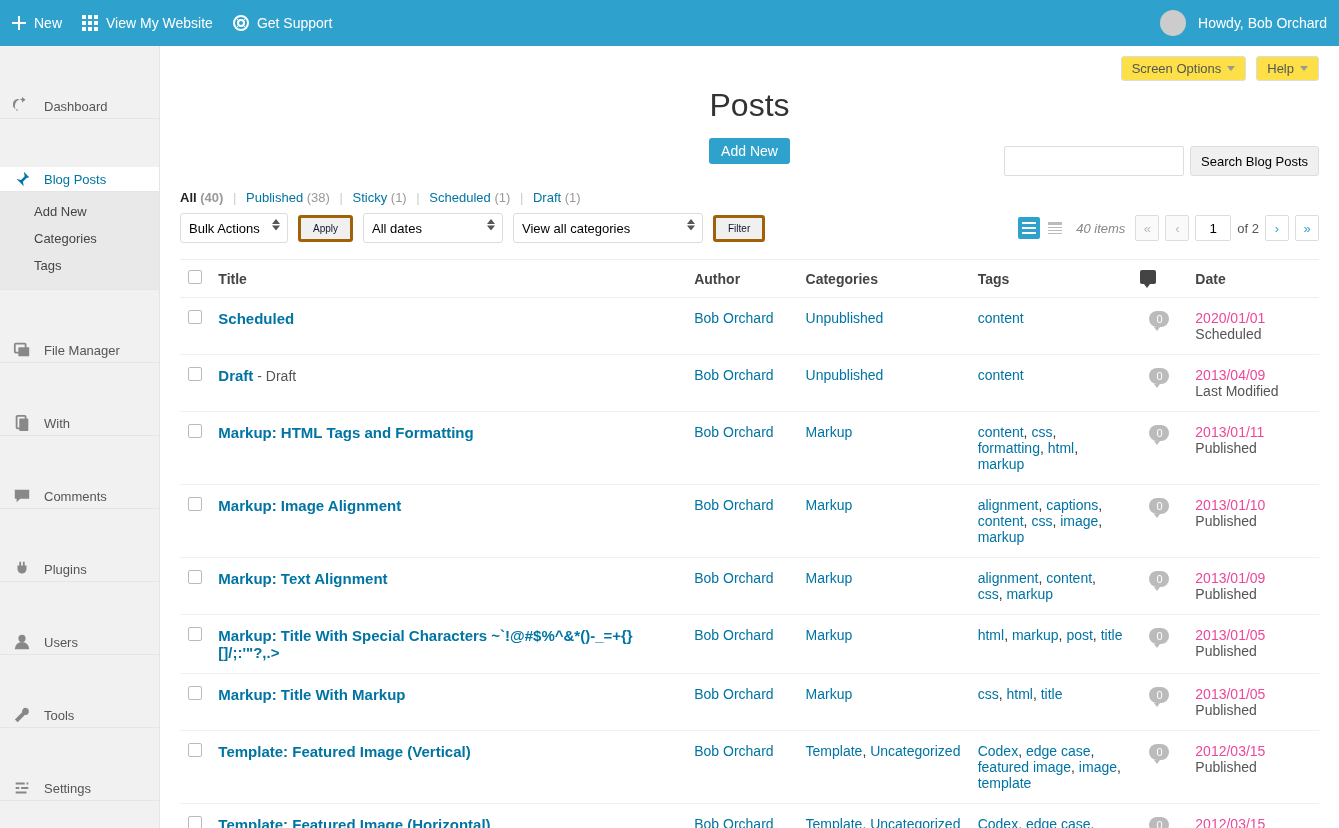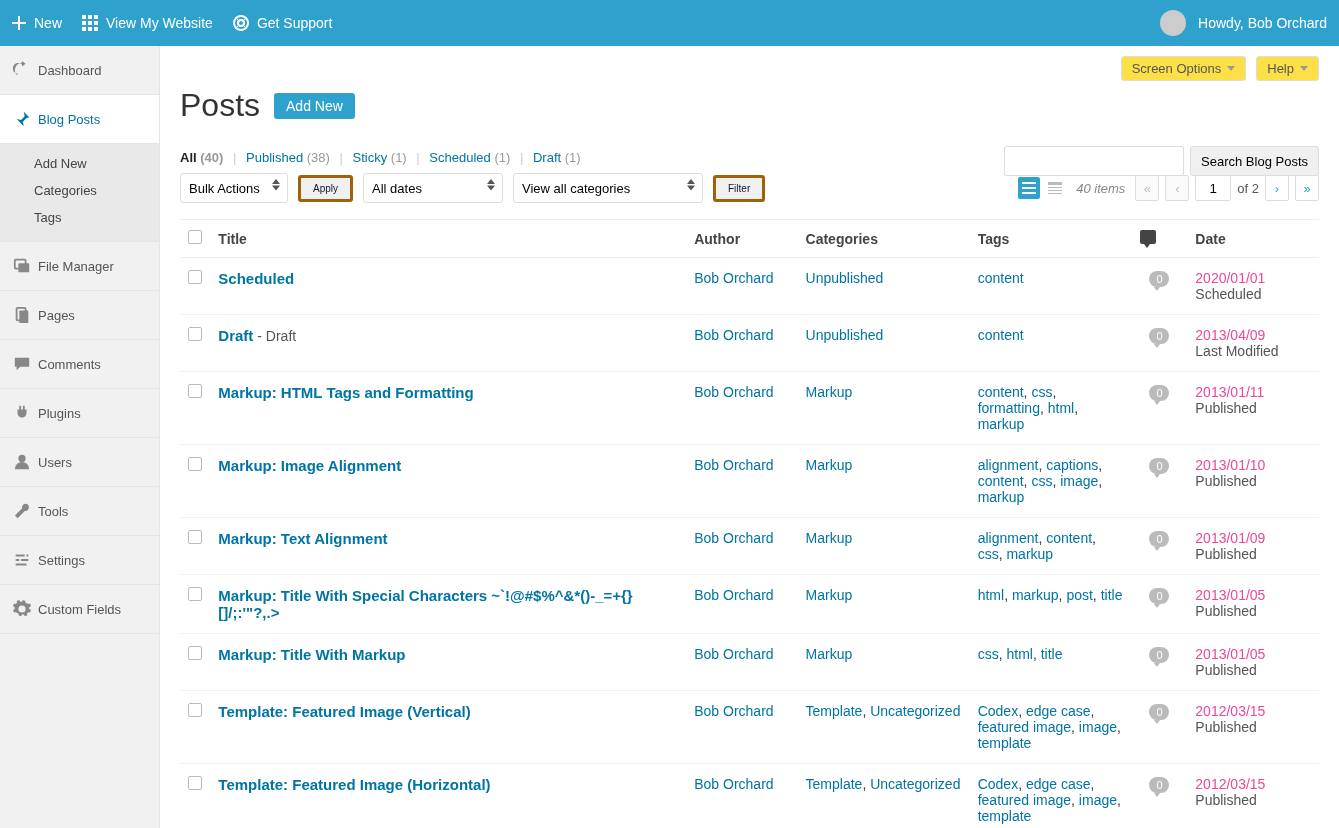--- a/index.html
+++ b/index.html
@@ -12,31 +12,31 @@
   .topbar-item { display: flex; align-items: center; gap: 8px; cursor: pointer; }
   .topbar-right { margin-left: auto; display: flex; align-items: center; gap: 12px; }
   .avatar { width: 26px; height: 26px; border-radius: 50%; background: #ccc; display: inline-block; }
 
   
   .wrap { display: flex; min-height: calc(100vh - 46px); }
   .sidebar { width: 160px; background: #f1f1f1; border-right: 1px solid #e5e5e5; }
   .main { flex: 1; padding: 10px 20px 30px; background: #fff; position: relative; }
 
   
-  .menu-item { display: flex; align-items: center; gap: 6px; padding: 14px 12px; color: #555; cursor: pointer; border-bottom: 1px solid #e5e5e5; }
+  .menu-item { display: flex; align-items: center; gap: 12px; padding: 2px 12px; color: #555; cursor: pointer; border-bottom: 1px solid #e5e5e5; margin-top: 48px; }
   .menu-item.current { background: #fff; color: #0074a2; }
   .menu-icon { width: 20px; height: 20px; color: #888; display: flex; align-items: center; justify-content: center; }
   .menu-item.current .menu-icon { color: #0074a2; }
   .submenu { background: #e9e9e9; padding: 6px 0 10px; border-bottom: 1px solid #e5e5e5; }
   .submenu-item { padding: 6px 12px 6px 34px; color: #444; cursor: pointer; font-size: 13px; }
 
   
   .top-actions { display: flex; justify-content: flex-end; gap: 10px; margin-bottom: 6px; }
   .screen-btn { border: 1px solid #ddd; background: #fde047; padding: 4px 10px; border-radius: 3px; cursor: pointer; color: #555; font-size: 13px; display: inline-flex; align-items: center; gap: 6px; }
-  .page-title-row { display: flex; align-items: center; gap: 14px; margin: 6px 0 26px; }
+  .page-title-row { display: flex; align-items: center; gap: 14px; margin: 6px 0 26px; flex-direction: column; }
   .page-title { font-size: 32px; font-weight: 400; color: #333; }
   .add-new-btn { background: #2ea2cc; color: #fff; border: none; padding: 5px 12px; border-radius: 3px; font-size: 14px; cursor: pointer; }
 
   
   .subsubsub { font-size: 13px; color: #555; margin-bottom: 8px; }
   .subsubsub .sep { color: #ccc; margin: 0 6px; }
   .subsubsub .count { color: #999; }
   .subsubsub .cur { color: #222; font-weight: 600; }
   .subsubsub a { color: #0074a2; }
 
@@ -170,21 +170,21 @@
         </span>
       <span>File Manager</span>
     </div>
     <div class="menu-item">
       <span class="menu-icon">
           <svg width="18" height="18" viewBox="0 0 20 20" fill="currentColor">
             <rect x="4" y="2" width="10" height="14" rx="1" fill="none" stroke="currentColor" stroke-width="2"></rect>
             <rect x="7" y="5" width="10" height="14" rx="1"></rect>
           </svg>
         </span>
-      <span>Pages</span>
+      <span>With</span>
     </div>
     <div class="menu-item">
       <span class="menu-icon">
           <svg width="18" height="18" viewBox="0 0 20 20" fill="currentColor">
             <path d="M2 3h16v10H8l-4 4v-4H2z"></path>
           </svg>
         </span>
       <span>Comments</span>
     </div>
     <div class="menu-item">

